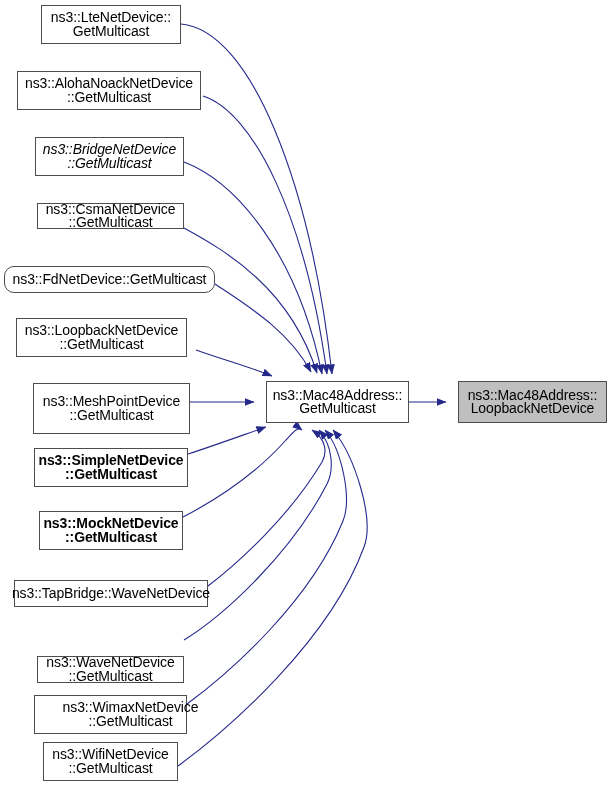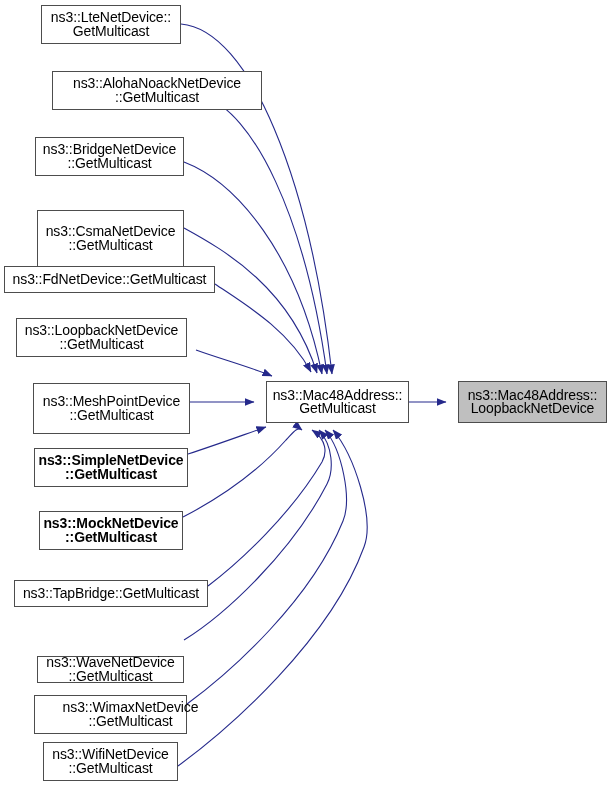--- a/index.html
+++ b/index.html
@@ -77,29 +77,29 @@
         <path d="M208,586 C241,561 291,514 322,462 C327,453 327,440 312,430" fill="none" stroke="#25298b" stroke-width="1.1" marker-end="url(#arrowhead)"></path>
         <path d="M184,640 C226,614 292,552 327,484 C334,470 333,446 319,430" fill="none" stroke="#25298b" stroke-width="1.1" marker-end="url(#arrowhead)"></path>
         <path d="M187,704 C232,671 311,600 343,521 C352,499 342,450 325,430" fill="none" stroke="#25298b" stroke-width="1.1" marker-end="url(#arrowhead)"></path>
         <path d="M178,766 C230,728 330,640 364,547 C375,518 354,455 333,430" fill="none" stroke="#25298b" stroke-width="1.1" marker-end="url(#arrowhead)"></path>
         <path d="M409,402 L446,402" fill="none" stroke="#25298b" stroke-width="1.1" marker-end="url(#arrowhead)"></path>
       </g>
   </svg>
 
   <div id="node-layer">
       <div class="node" title="ns3::LteNetDevice::GetMulticast" style="left: 41px; top: 5px; width: 140px; height: 39px;"><span class="line">ns3::LteNetDevice::</span><span class="line">GetMulticast</span></div>
-      <div class="node" title="ns3::AlohaNoackNetDevice::GetMulticast" style="left: 17px; top: 71px; width: 210px; height: 39px; margin-left: 35px;"><span class="line">ns3::AlohaNoackNetDevice</span><span class="line">::GetMulticast</span></div>
-      <div class="node" title="ns3::BridgeNetDevice::GetMulticast" style="left: 35px; top: 137px; width: 149px; height: 39px;"><span class="line">ns3::BridgeNetDevice</span><span class="line">::GetMulticast</span></div>
-      <div class="node" title="ns3::CsmaNetDevice::GetMulticast" style="left: 37px; top: 210px; width: 147px; height: 57px;"><span class="line">ns3::CsmaNetDevice</span><span class="line">::GetMulticast</span></div>
-      <div class="node" title="ns3::FdNetDevice::GetMulticast" style="left: 4px; top: 266px; width: 211px; height: 27px;"><span class="line">ns3::FdNetDevice::GetMulticast</span></div>
+      <div class="node" title="ns3::AlohaNoackNetDevice::GetMulticast" style="left: 17px; top: 71px; width: 184px; height: 39px;"><span class="line">ns3::AlohaNoackNetDevice</span><span class="line">::GetMulticast</span></div>
+      <div class="node" title="ns3::BridgeNetDevice::GetMulticast" style="left: 35px; top: 137px; width: 149px; height: 39px; font-style: italic;"><span class="line">ns3::BridgeNetDevice</span><span class="line">::GetMulticast</span></div>
+      <div class="node" title="ns3::CsmaNetDevice::GetMulticast" style="left: 37px; top: 203px; width: 147px; height: 26px;"><span class="line">ns3::CsmaNetDevice</span><span class="line">::GetMulticast</span></div>
+      <div class="node" title="ns3::FdNetDevice::GetMulticast" style="left: 4px; top: 266px; width: 211px; height: 27px; border-radius: 10px;"><span class="line">ns3::FdNetDevice::GetMulticast</span></div>
       <div class="node" title="ns3::LoopbackNetDevice::GetMulticast" style="left: 16px; top: 318px; width: 171px; height: 39px;"><span class="line">ns3::LoopbackNetDevice</span><span class="line">::GetMulticast</span></div>
       <div class="node" title="ns3::MeshPointDevice::GetMulticast" style="left: 33px; top: 383px; width: 157px; height: 51px;"><span class="line">ns3::MeshPointDevice</span><span class="line">::GetMulticast</span></div>
       <div class="node" title="ns3::SimpleNetDevice::GetMulticast" style="left: 34px; top: 448px; width: 154px; height: 39px; font-weight: bold;"><span class="line">ns3::SimpleNetDevice</span><span class="line">::GetMulticast</span></div>
       <div class="node" title="ns3::MockNetDevice::GetMulticast" style="left: 39px; top: 511px; width: 144px; height: 39px; font-weight: bold;"><span class="line">ns3::MockNetDevice</span><span class="line">::GetMulticast</span></div>
-      <div class="node" title="ns3::TapBridge::GetMulticast" style="left: 14px; top: 580px; width: 194px; height: 27px;"><span class="line">ns3::TapBridge::GetMulticast</span></div>
+      <div class="node" title="ns3::TapBridge::GetMulticast" style="left: 14px; top: 580px; width: 194px; height: 27px;"><span class="line">ns3::TapBridge::WaveNetDevice</span></div>
       <div class="node" title="ns3::WaveNetDevice::GetMulticast" style="left: 37px; top: 632px; width: 147px; height: 27px; margin-top: 24px;"><span class="line">ns3::WaveNetDevice</span><span class="line">::GetMulticast</span></div>
       <div class="node" title="ns3::WimaxNetDevice::GetMulticast" style="left: 34px; top: 695px; width: 153px; height: 39px; padding-left: 40px;"><span class="line">ns3::WimaxNetDevice</span><span class="line">::GetMulticast</span></div>
       <div class="node" title="ns3::WifiNetDevice::GetMulticast" style="left: 43px; top: 742px; width: 135px; height: 39px;"><span class="line">ns3::WifiNetDevice</span><span class="line">::GetMulticast</span></div>
       <div class="node" title="ns3::Mac48Address::GetMulticast" style="left: 266px; top: 381px; width: 143px; height: 42px;"><span class="line">ns3::Mac48Address::</span><span class="line">GetMulticast</span></div>
       <div class="node highlight" title="ns3::Mac48Address::GetMulticastPrefix" style="left: 458px; top: 381px; width: 149px; height: 42px;"><span class="line">ns3::Mac48Address::</span><span class="line">LoopbackNetDevice</span></div>
     </div>
 
 </div>
 
 </body></html>

